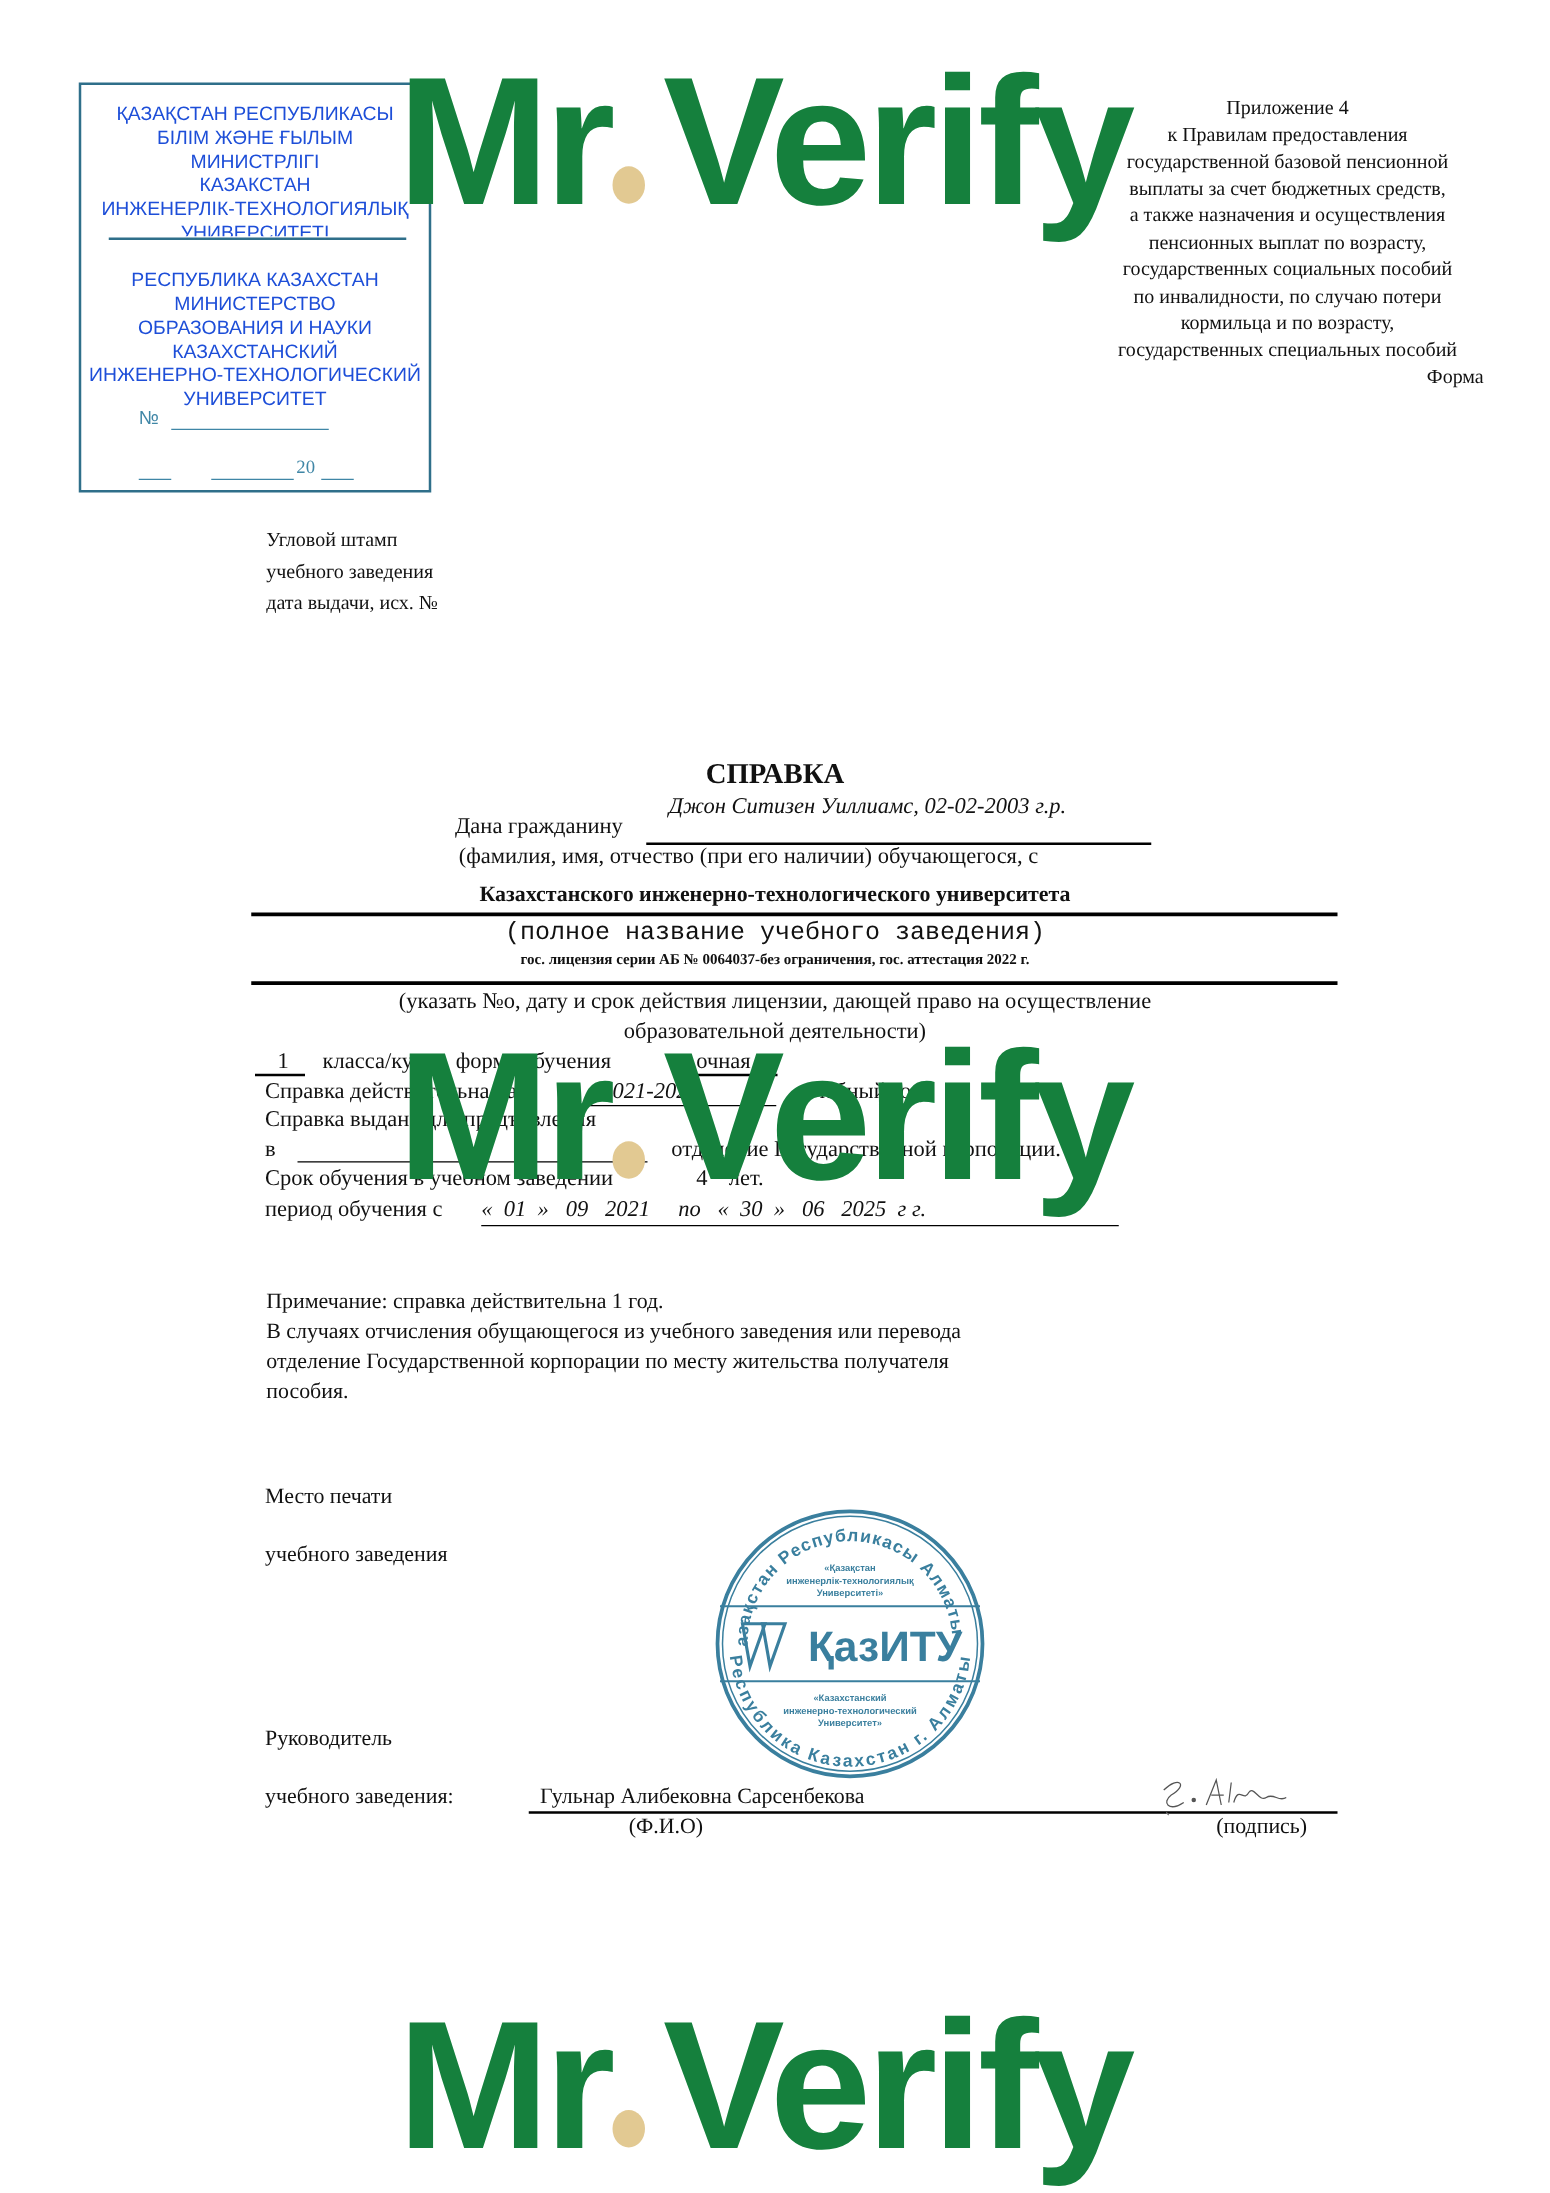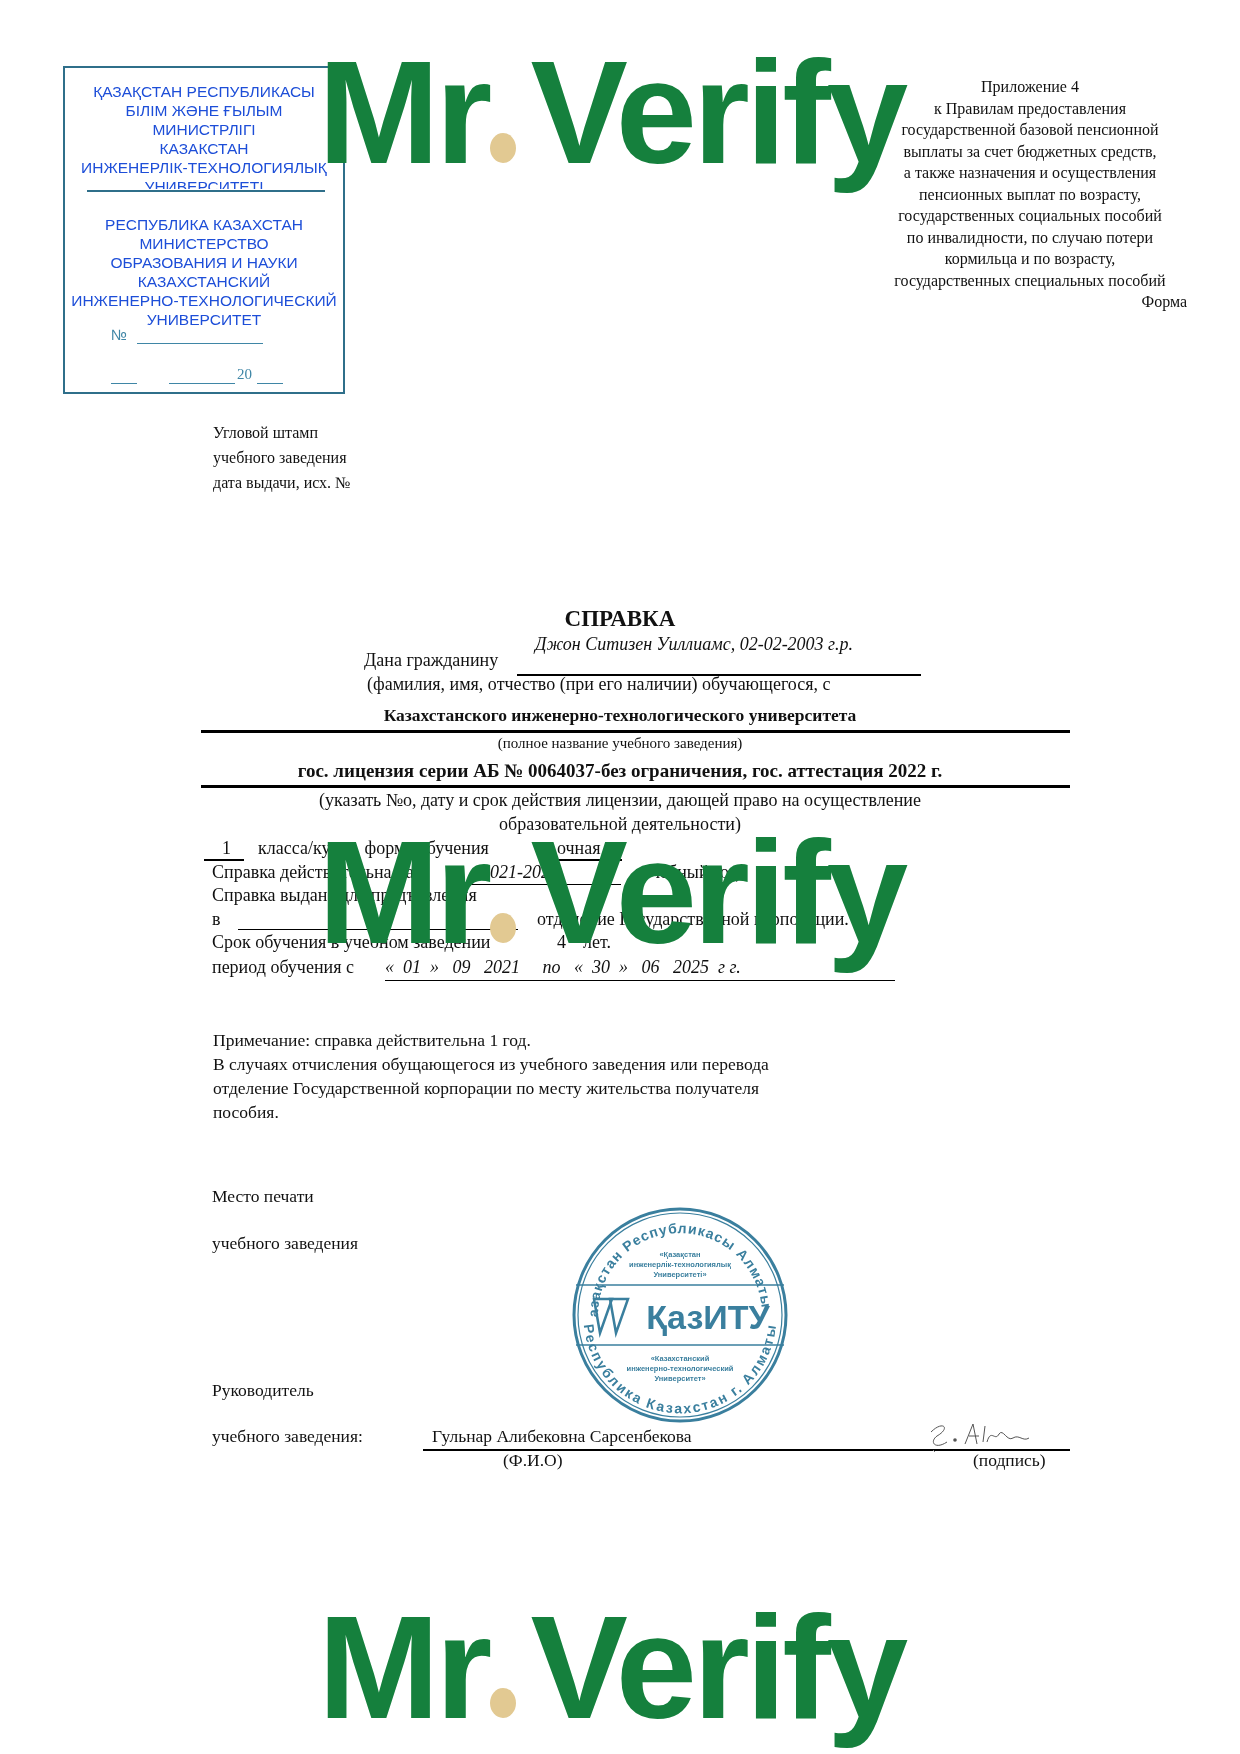--- a/index.html
+++ b/index.html
@@ -23,21 +23,21 @@
   .appendix .form-label { text-align: right; padding-right: 18px; }
 
   .corner-caption { left: 213px; top: 420px; font-size: 16px; line-height: 25px; }
 
   .title { left: 0; width: 1240px; top: 606px; text-align: center; font-weight: bold; font-size: 23px; }
 
   .line { font-size: 18px; white-space: nowrap; }
   .rule { position: absolute; background: #000; }
   .italic { font-style: italic; }
   .bold { font-weight: bold; }
-  .small { font-size: 15px; }
+  .small { font-size: 20px; font-family: Liberation Mono, monospace; }
 
   .note { left: 213px; top: 1028px; font-size: 17.5px; line-height: 24px; }
 
   
   .seal { left: 570px; top: 1205px; width: 220px; height: 220px; }
 
   
   .wm { font-family: "Liberation Sans", "DejaVu Sans", sans-serif; font-weight: bold;
         color: #15803d; font-size: 146px; letter-spacing: -4px; line-height: 1; white-space: nowrap; }
   .wm .dot { display: inline-block; width: 26px; height: 30px; background: #e2c992;
@@ -92,21 +92,21 @@
 
 <div class="abs line" style="left:364px; top:650px">Дана гражданину</div>
 <div class="abs line italic" style="left:535px; top:634px">Джон Ситизен Уиллиамс, 02-02-2003 г.р.</div>
 <div class="rule" style="left:517px; top:674px; width:404px; height:2px"></div>
 <div class="abs line" style="left:367px; top:674px">(фамилия, имя, отчество (при его наличии) обучающегося, с</div>
 
 <div class="abs line bold" style="left:0; width:1240px; text-align:center; top:705px; font-size:17.5px">Казахстанского инженерно-технологического университета</div>
 <div class="rule" style="left:201px; top:730px; width:869px; height:3px"></div>
 <div class="abs line small" style="left:0; width:1240px; text-align:center; top:735px">(полное название учебного заведения)</div>
 
-<div class="abs line bold" style="left:0; width:1240px; text-align:center; top:760px; font-size:19px">гос. лицензия серии АБ № 0064037-без ограничения, гос. аттестация 2022 г.</div>
+<div class="abs line bold" style="left:0; width:1240px; text-align:center; top:760px; font-size:12px">гос. лицензия серии АБ № 0064037-без ограничения, гос. аттестация 2022 г.</div>
 <div class="rule" style="left:201px; top:785px; width:869px; height:3px"></div>
 <div class="abs line" style="left:0; width:1240px; text-align:center; top:790px">(указать №о, дату и срок действия лицензии, дающей право на осуществление</div>
 <div class="abs line" style="left:0; width:1240px; text-align:center; top:814px">образовательной деятельности)</div>
 
 <div class="abs line" style="left:222px; top:838px">1</div>
 <div class="rule" style="left:204px; top:859px; width:40px; height:2px"></div>
 <div class="abs line" style="left:258px; top:838px">класса/курса, форма обучения</div>
 <div class="abs line" style="left:557px; top:838px">очная</div>
 <div class="rule" style="left:548px; top:859px; width:74px; height:2px"></div>
 

